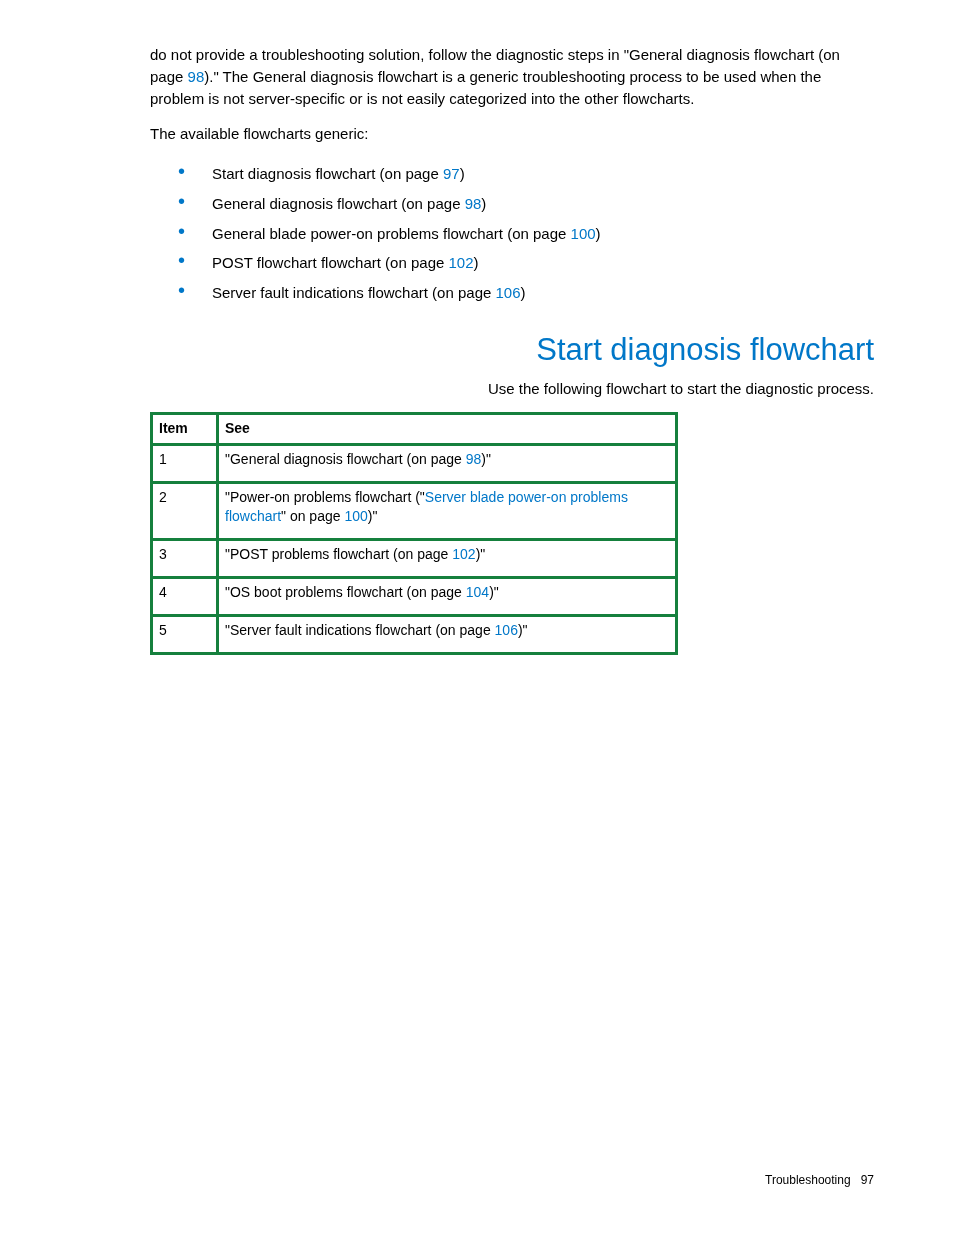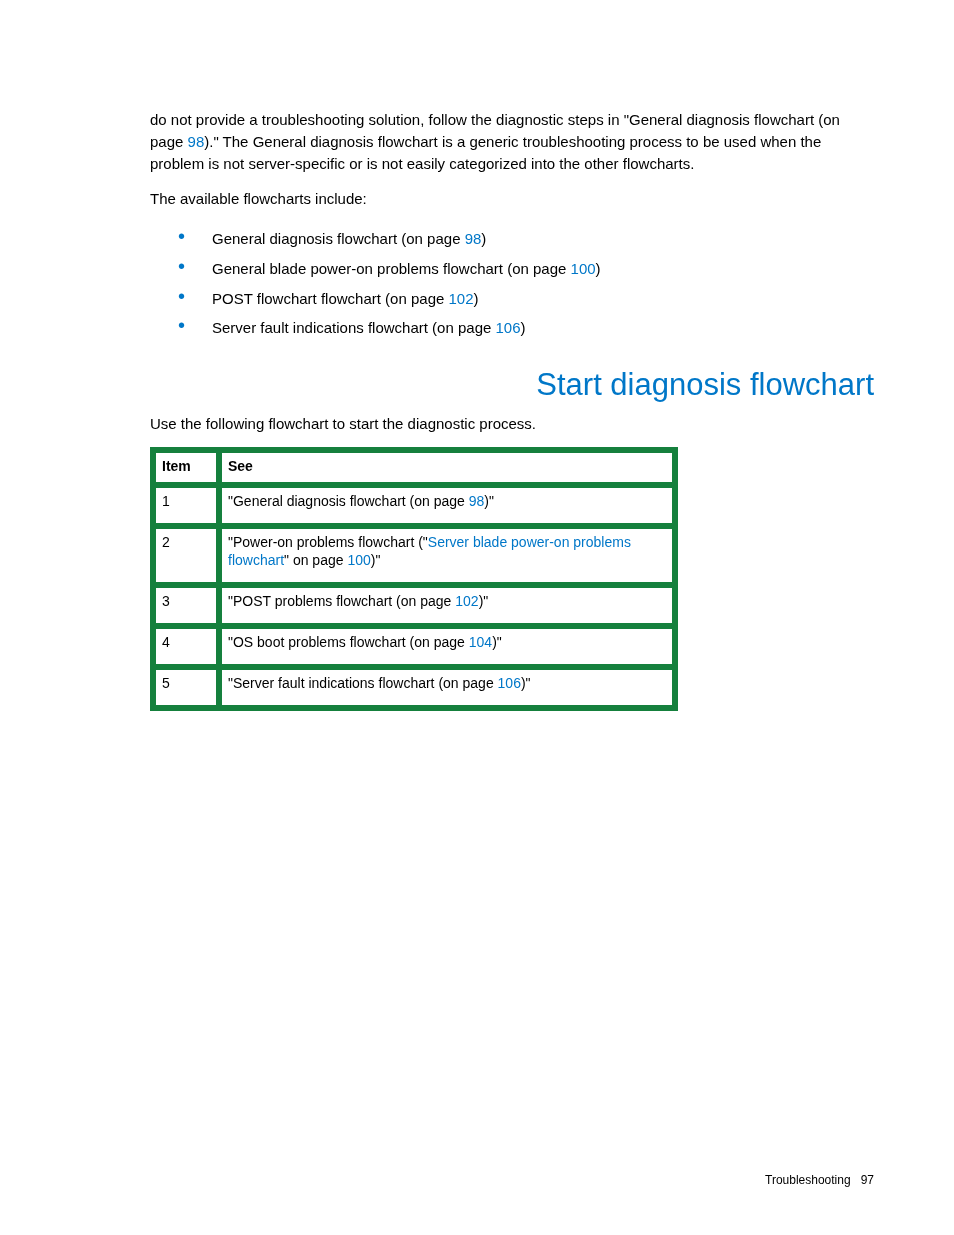--- a/index.html
+++ b/index.html
@@ -7,21 +7,21 @@
   body {
     width: 954px;
     height: 1235px;
     background: #fff;
     font-family: Arial, Helvetica, sans-serif;
     color: #000;
     position: relative;
     font-size: 15px;
   }
   .page {
-    padding: 109px 80px 0 80px;
+    padding: 44px 80px 0 80px;
   }
   .body-text {
     margin: 0 0 14px 70px;
     line-height: 1.45;
   }
   .intro-text {
     margin: 0 0 14px 70px;
     line-height: 1.45;
   }
   a.link {
@@ -50,29 +50,30 @@
   h2.section-heading {
     font-weight: 400;
     font-size: 31px;
     color: #0077C8;
     margin: 24px 0 10px 0;
     text-align: right;
   }
   .table-intro {
     margin: 0 0 12px 70px;
     line-height: 1.45;
+    text-align: right;
   }
   table.ref-table {
     border-collapse: collapse;
     margin-left: 70px;
     width: 528px;
     font-size: 14px;
   }
   table.ref-table th, table.ref-table td {
-    border: 6px solid #15803d;
+    border: 3px solid #15803d;
     text-align: left;
     vertical-align: top;
     padding: 4px 6px 12px 6px;
     line-height: 1.35;
   }
   table.ref-table th {
     font-weight: bold;
     padding-bottom: 6px;
   }
   table.ref-table th:first-child,
@@ -88,23 +89,26 @@
 </style>
 </head>
 <body>
 
 <div class="page">
 
   <p class="body-text">
     <span>do not provide a troubleshooting solution, follow the diagnostic steps in "General diagnosis flowchart (on page </span><a href="#" class="link">98</a><span>)." The General diagnosis flowchart is a generic troubleshooting process to be used when the problem is not server-specific or is not easily categorized into the other flowcharts.</span>
   </p>
 
-  <p class="intro-text">The available flowcharts include:</p>
+  <p class="intro-text">The available flowcharts generic:</p>
 
   <ul class="bullets">
+    <li>
+      <span>Start diagnosis flowchart (on page </span><a href="#" class="link">97</a><span>)</span>
+    </li>
     <li>
       <span>General diagnosis flowchart (on page </span><a href="#" class="link">98</a><span>)</span>
     </li>
     <li>
       <span>General blade power-on problems flowchart (on page </span><a href="#" class="link">100</a><span>)</span>
     </li>
     <li>
       <span>POST flowchart flowchart (on page </span><a href="#" class="link">102</a><span>)</span>
     </li>
     <li>

